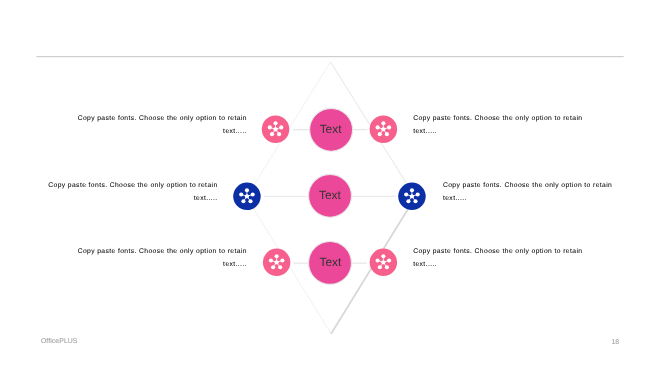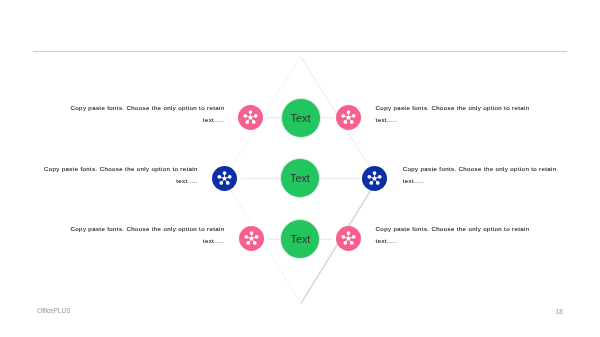--- a/index.html
+++ b/index.html
@@ -7,21 +7,21 @@
        -webkit-font-smoothing:antialiased;}
   .slide{position:relative;width:600px;height:337px;background:#fff;}
 
   .topline{position:absolute;left:33.2px;top:51px;width:534.3px;height:1px;background:#cacaca;}
 
   .diagram{position:absolute;left:0;top:0;width:600px;height:337px;}
 
   .node{position:absolute;border-radius:50%;box-sizing:border-box;}
   .icon-node{width:25px;height:25px;}
   .icon-node svg{display:block;width:100%;height:100%;}
-  .textnode{width:40px;height:40px;background:#22c55e;display:flex;align-items:center;justify-content:center;
+  .textnode{width:40px;height:40px;background:#ec4899;display:flex;align-items:center;justify-content:center;
             color:#333333;font-size:10.8px;border:0.5px solid #e7e7e7;}
 
   .para{position:absolute;font-size:6.1px;letter-spacing:.375px;color:#1c1c1c;line-height:12.3px;width:154px;
         text-shadow:0 0 .2px rgba(28,28,28,.4);}
   .para.l{text-align:right;}
   .para.r{text-align:left;}
 
   .brand{position:absolute;left:37.2px;top:307px;font-size:6.3px;letter-spacing:.05px;color:#a8a8a8;text-shadow:0 0 .25px rgba(168,168,168,.55);}
   .pagenum{position:absolute;left:555.8px;top:307.8px;font-size:6.3px;color:#a8a8a8;text-shadow:0 0 .25px rgba(168,168,168,.55);}
 </style>

